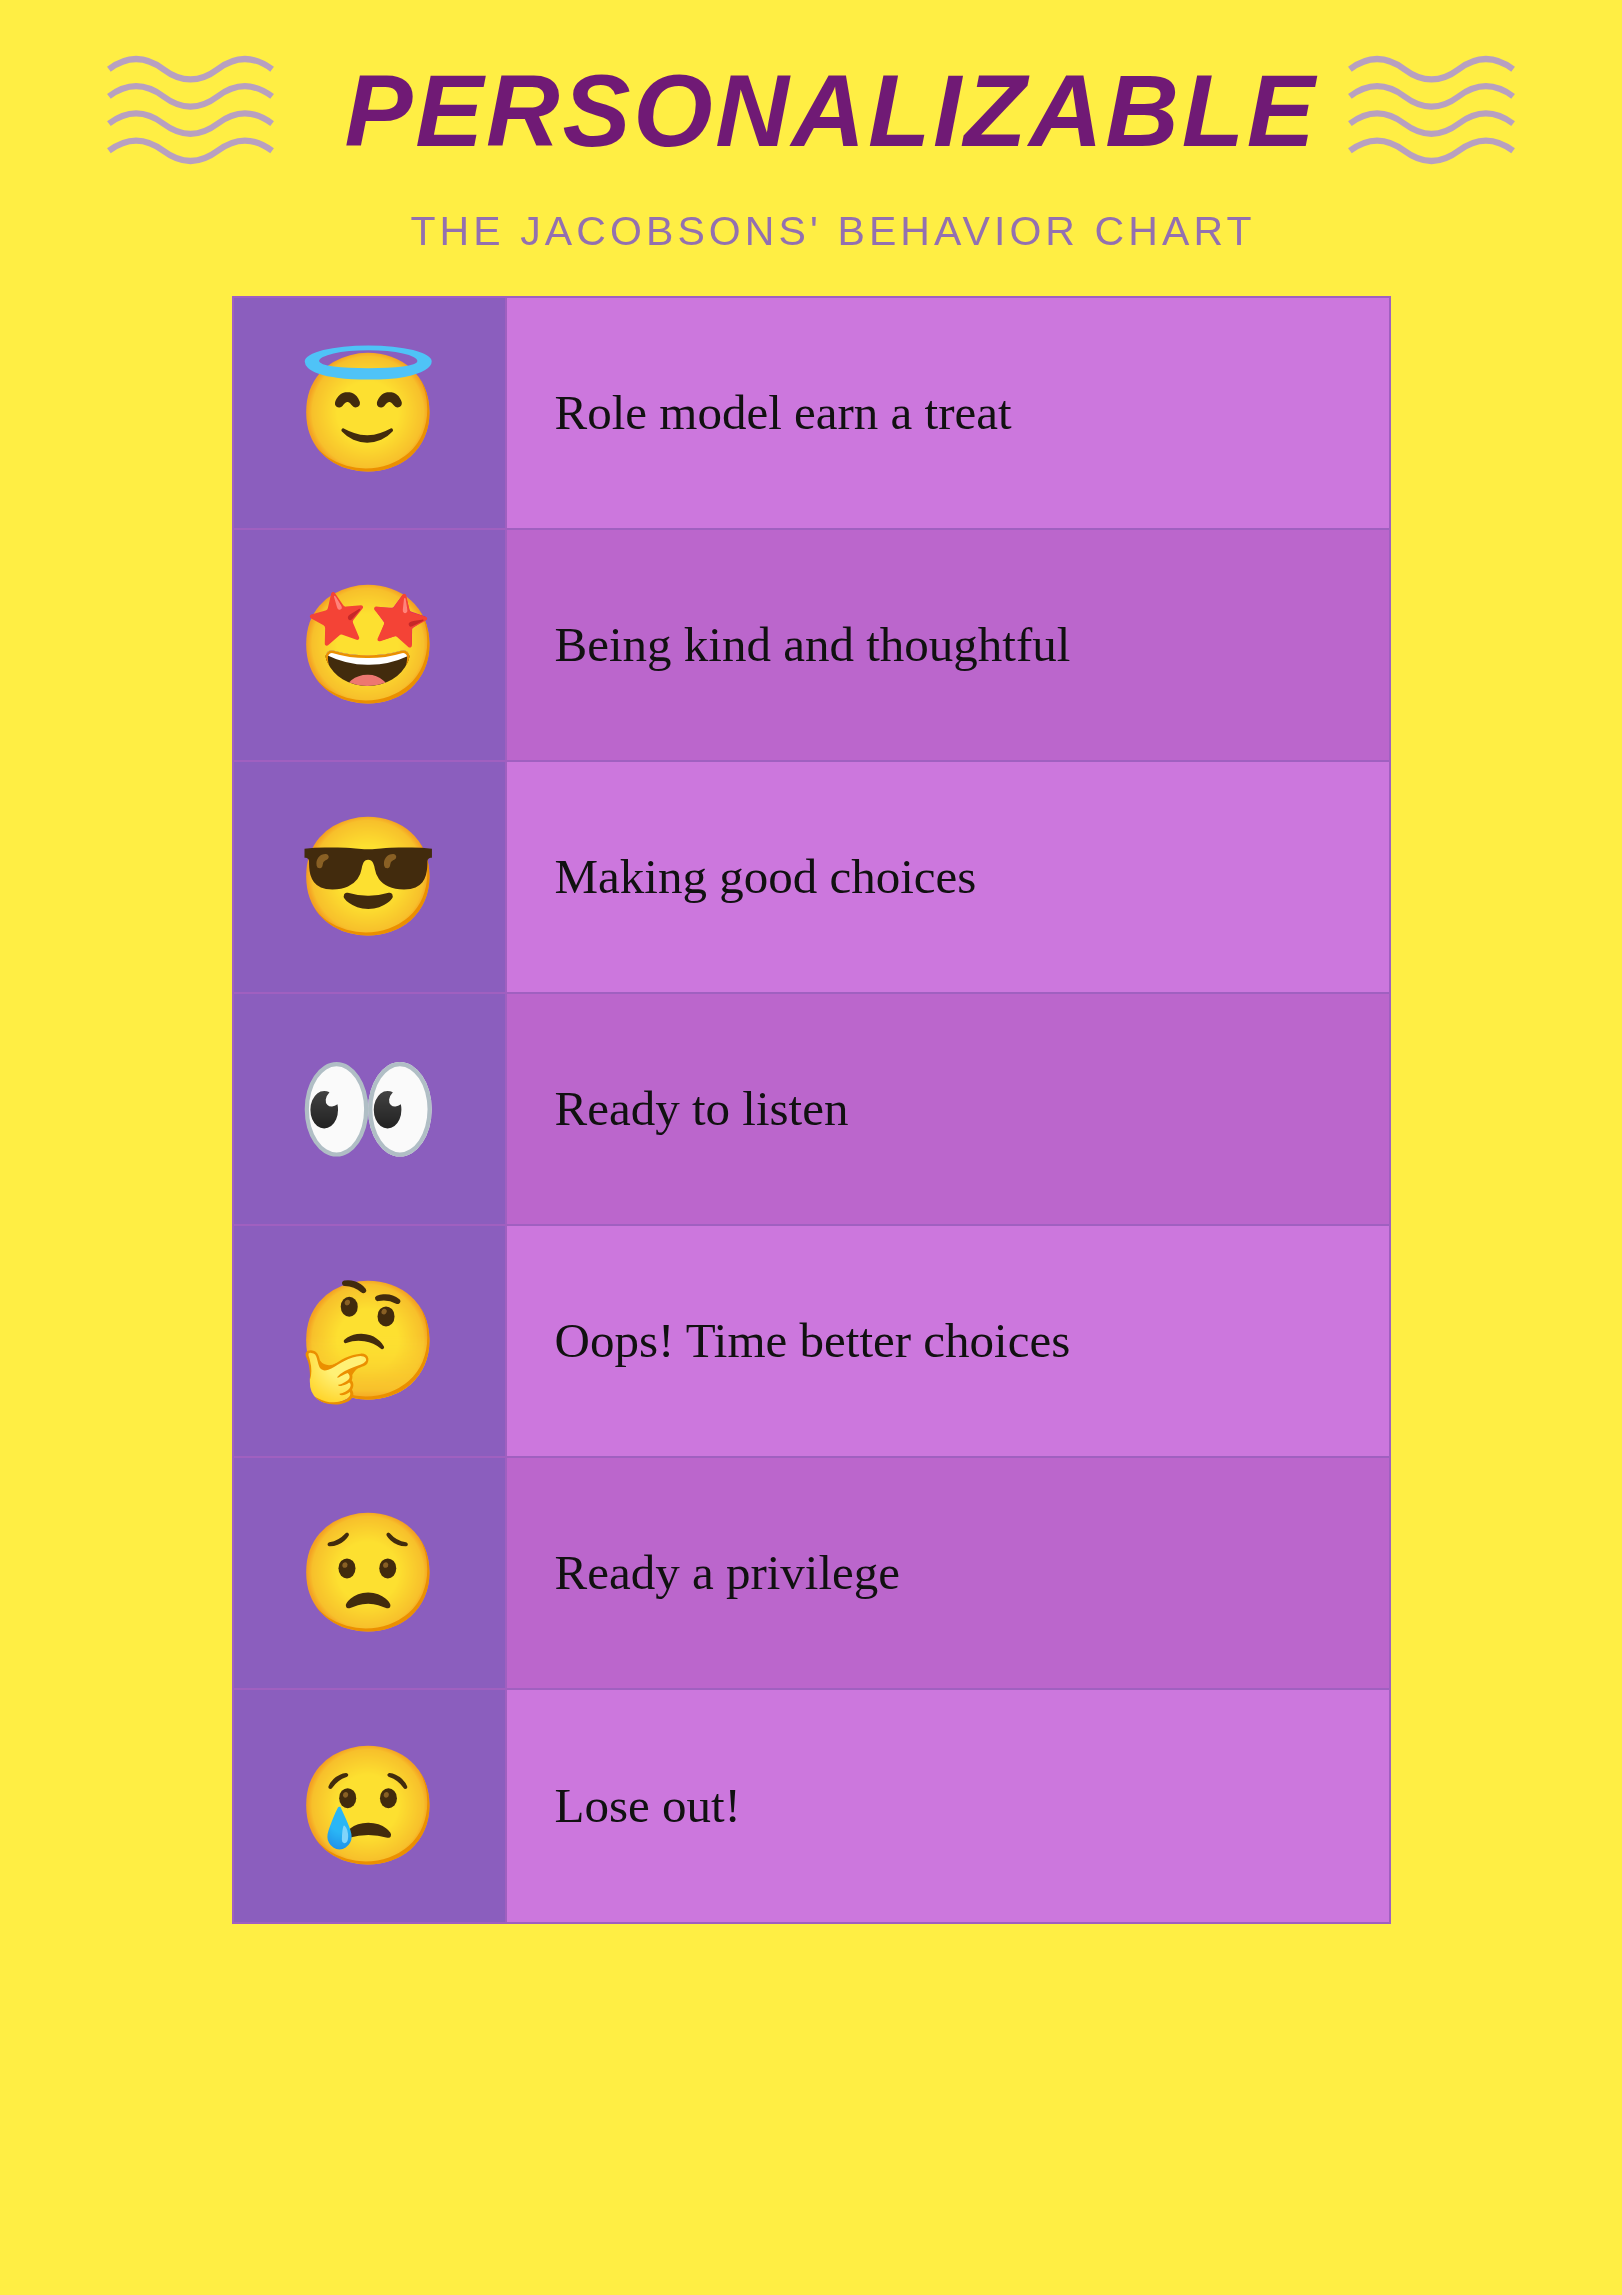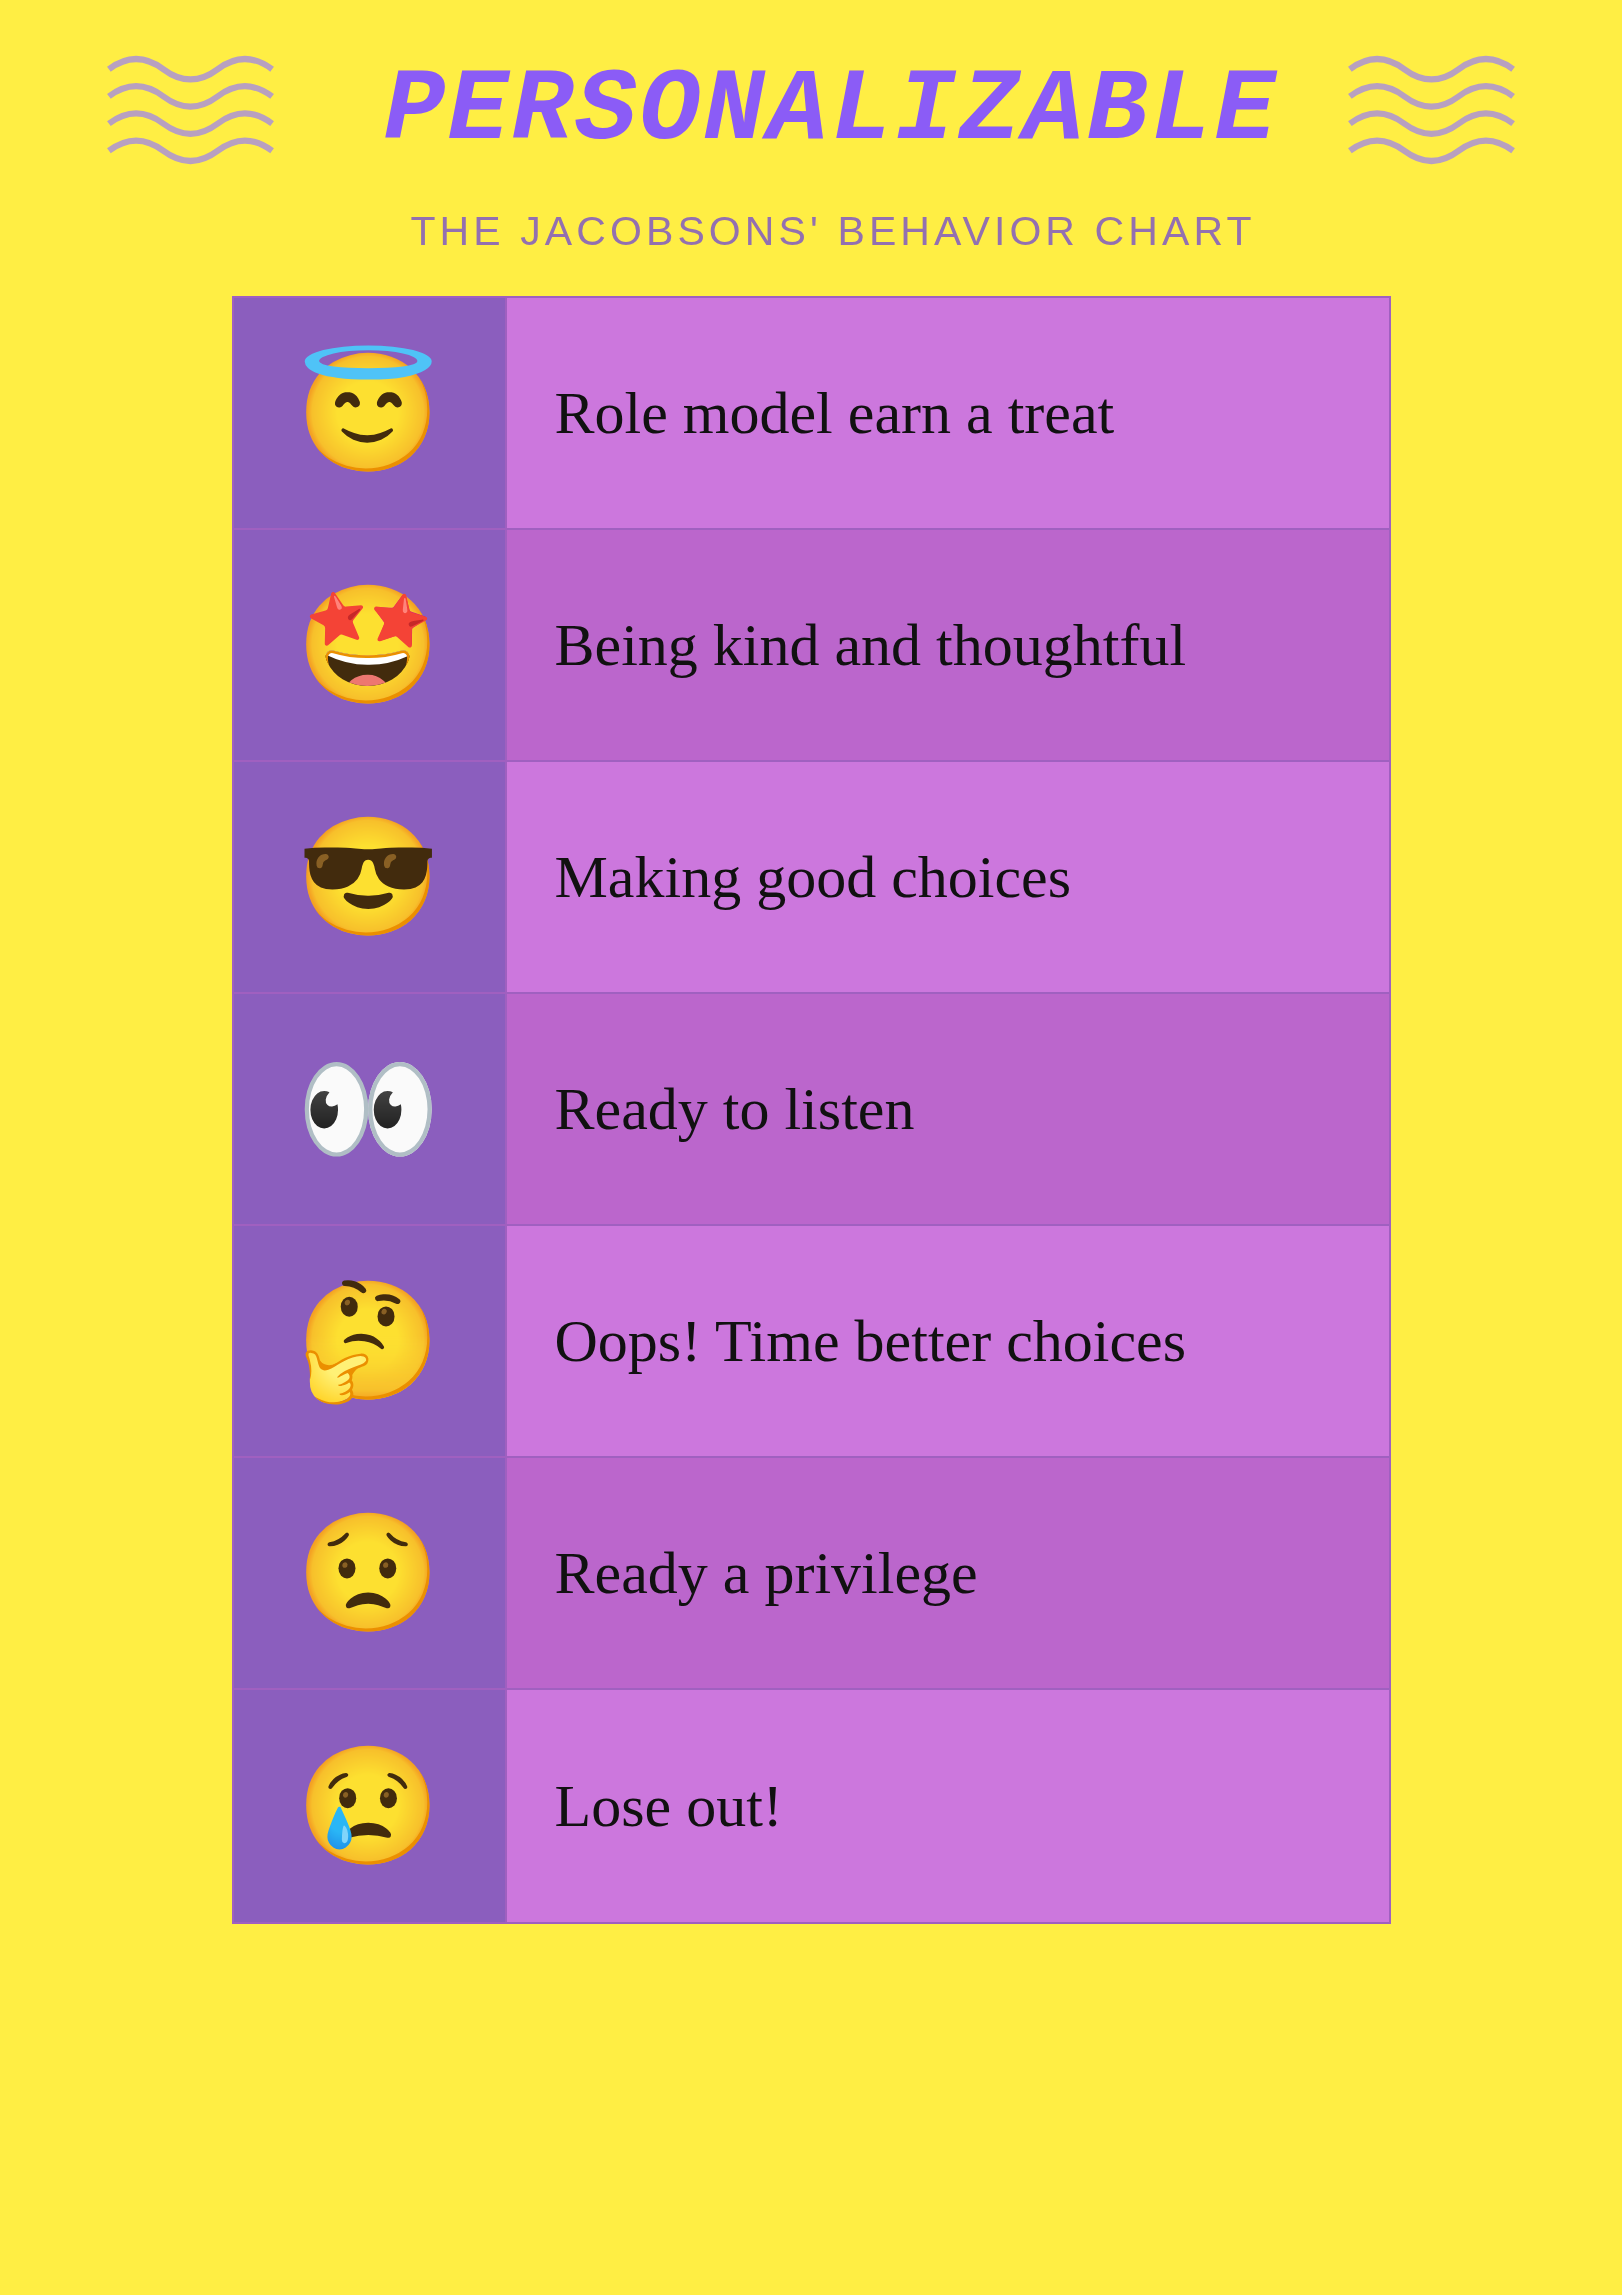--- a/index.html
+++ b/index.html
@@ -49,24 +49,24 @@
     }
 
     .wavy-lines svg {
       stroke: #B8A0C0;
       stroke-width: 8;
       fill: none;
     }
 
     .title {
       text-align: center;
-      font-family: Liberation Mono, monospace;
+      font-family: Liberation Sans, sans-serif;
       font-size: 102px;
       font-weight: bold;
-      color: #8b5cf6;
+      color: #701a75;
       letter-spacing: 2.7px;
       line-height: 1.1;
       text-transform: uppercase;
       font-style: italic;
       max-width: 1091px;
       margin-left: 40px;
     }
 
     .subtitle {
       font-size: 41px;
@@ -118,21 +118,21 @@
       align-items: center;
       padding: 27px 48px;
     }
 
     .label-cell.darker {
       background-color: #BB66CC;
       text-align: center;
     }
 
     .label-text {
-      font-size: 60px;
+      font-size: 49px;
       color: #111111;
       font-weight: normal;
       font-family: 'Georgia', serif;
       line-height: 1.3;
     }
   </style>
 </head>
 <body>
 
 <div class="page">

